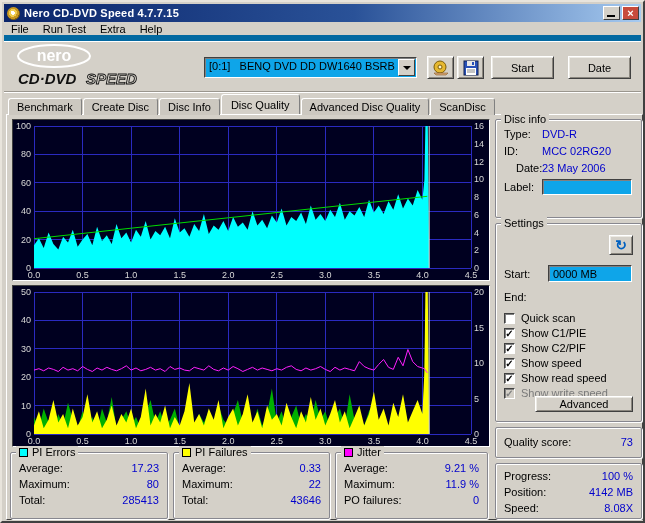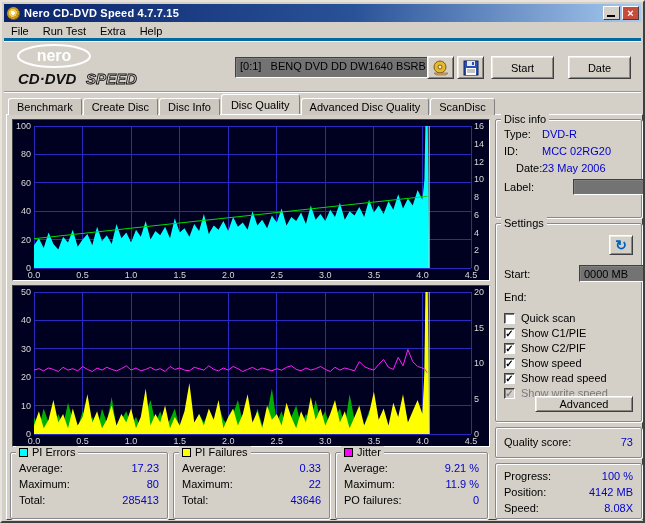--- a/index.html
+++ b/index.html
@@ -16,26 +16,26 @@
   .title-icon{width:13px;height:13px;border-radius:50%;margin:0 4px 0 1px;
     background:radial-gradient(circle at 45% 45%, #fff 0 2px, #f0cc50 2px 4px, #c89820 4px 6px, #8a6510 6px);}
   .title-text{color:#fff;font-weight:bold;flex:1;white-space:nowrap;letter-spacing:.2px;}
   .tb-btn{width:17px;height:14px;margin-left:2px;background:#d4d0c8;
     border:1px solid;border-color:#fff #404040 #404040 #fff;position:relative;}
   .tb-btn.close{background:#c84b3c;}
   .min-glyph{position:absolute;left:3px;bottom:2px;width:8px;height:2px;background:#000;}
   .x-glyph{position:absolute;left:0;top:-1px;width:100%;text-align:center;color:#fff;font-weight:bold;font-size:11px;line-height:14px;}
   
   .menubar{position:absolute;left:2px;top:21px;right:2px;height:18px;display:flex;align-items:center;
-    border-bottom:3px solid #0369a1;box-shadow:0 1px 0 #fff;}
+    border-bottom:6px solid #0369a1;box-shadow:0 1px 0 #fff;}
   .menu-item{padding:2px 7px;cursor:default;}
   
   .header{position:absolute;left:2px;top:41px;right:2px;height:49px;border-bottom:1px solid #9a968e;box-shadow:0 1px 0 #fff;}
   .logo{position:absolute;left:8px;top:1px;width:160px;height:46px;}
-  .sunken{background:#737373;border:1px solid;border-color:#404040 #fff #fff #404040;box-shadow:inset 1px 1px 0 #808080;margin-left:31px;}
+  .sunken{background:#0ea5e9;border:1px solid;border-color:#404040 #fff #fff #404040;box-shadow:inset 1px 1px 0 #808080;}
   .combo{position:absolute;left:200px;top:14px;width:213px;height:21px;}
   .combo-text{position:absolute;left:4px;top:2px;right:20px;white-space:pre;overflow:hidden;}
   .combo-btn{position:absolute;right:1px;top:1px;bottom:1px;width:17px;background:#d4d0c8;
     border:1px solid;border-color:#fff #404040 #404040 #fff;}
   .arrow-down{position:absolute;left:4px;top:6px;width:0;height:0;
     border-left:4px solid transparent;border-right:4px solid transparent;border-top:4px solid #000;}
   .btn{background:#d4d0c8;border:1px solid;border-color:#fff #404040 #404040 #fff;
     box-shadow:inset 1px 1px 0 #eceae4, inset -1px -1px 0 #8a867e;
     display:flex;align-items:center;justify-content:center;cursor:default;}
   .icon-btn{position:absolute;top:13px;width:27px;height:23px;}

